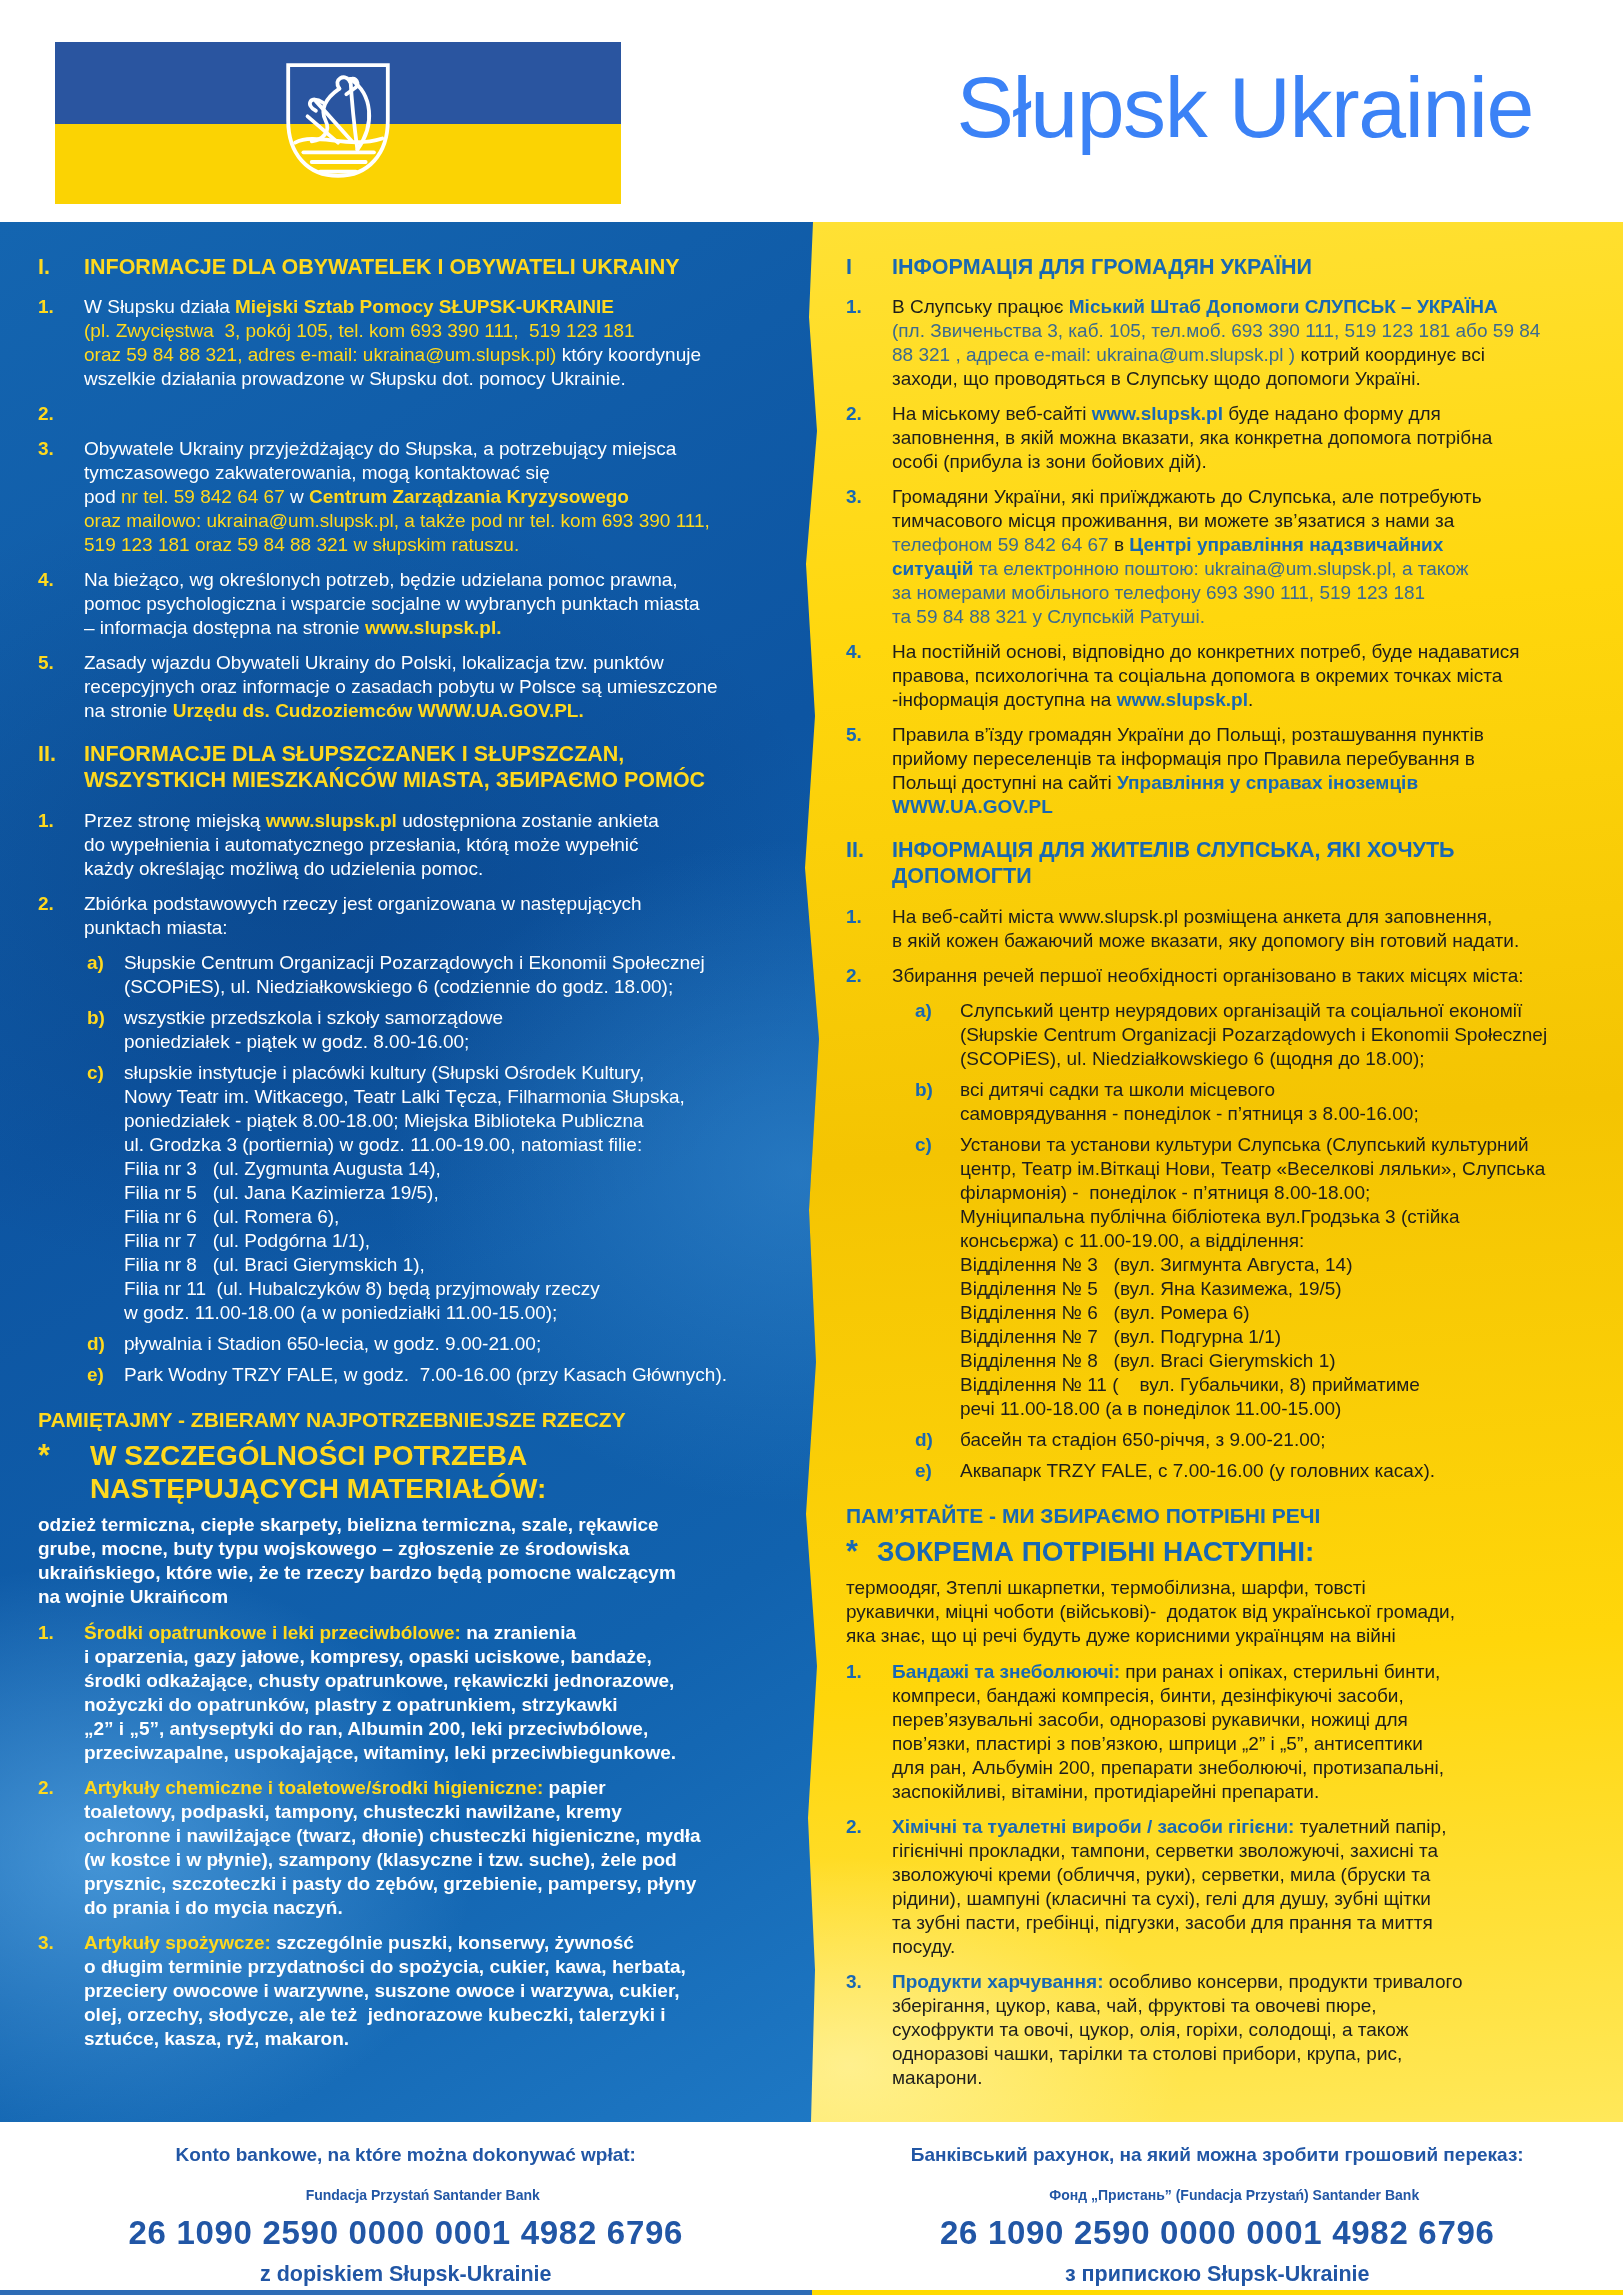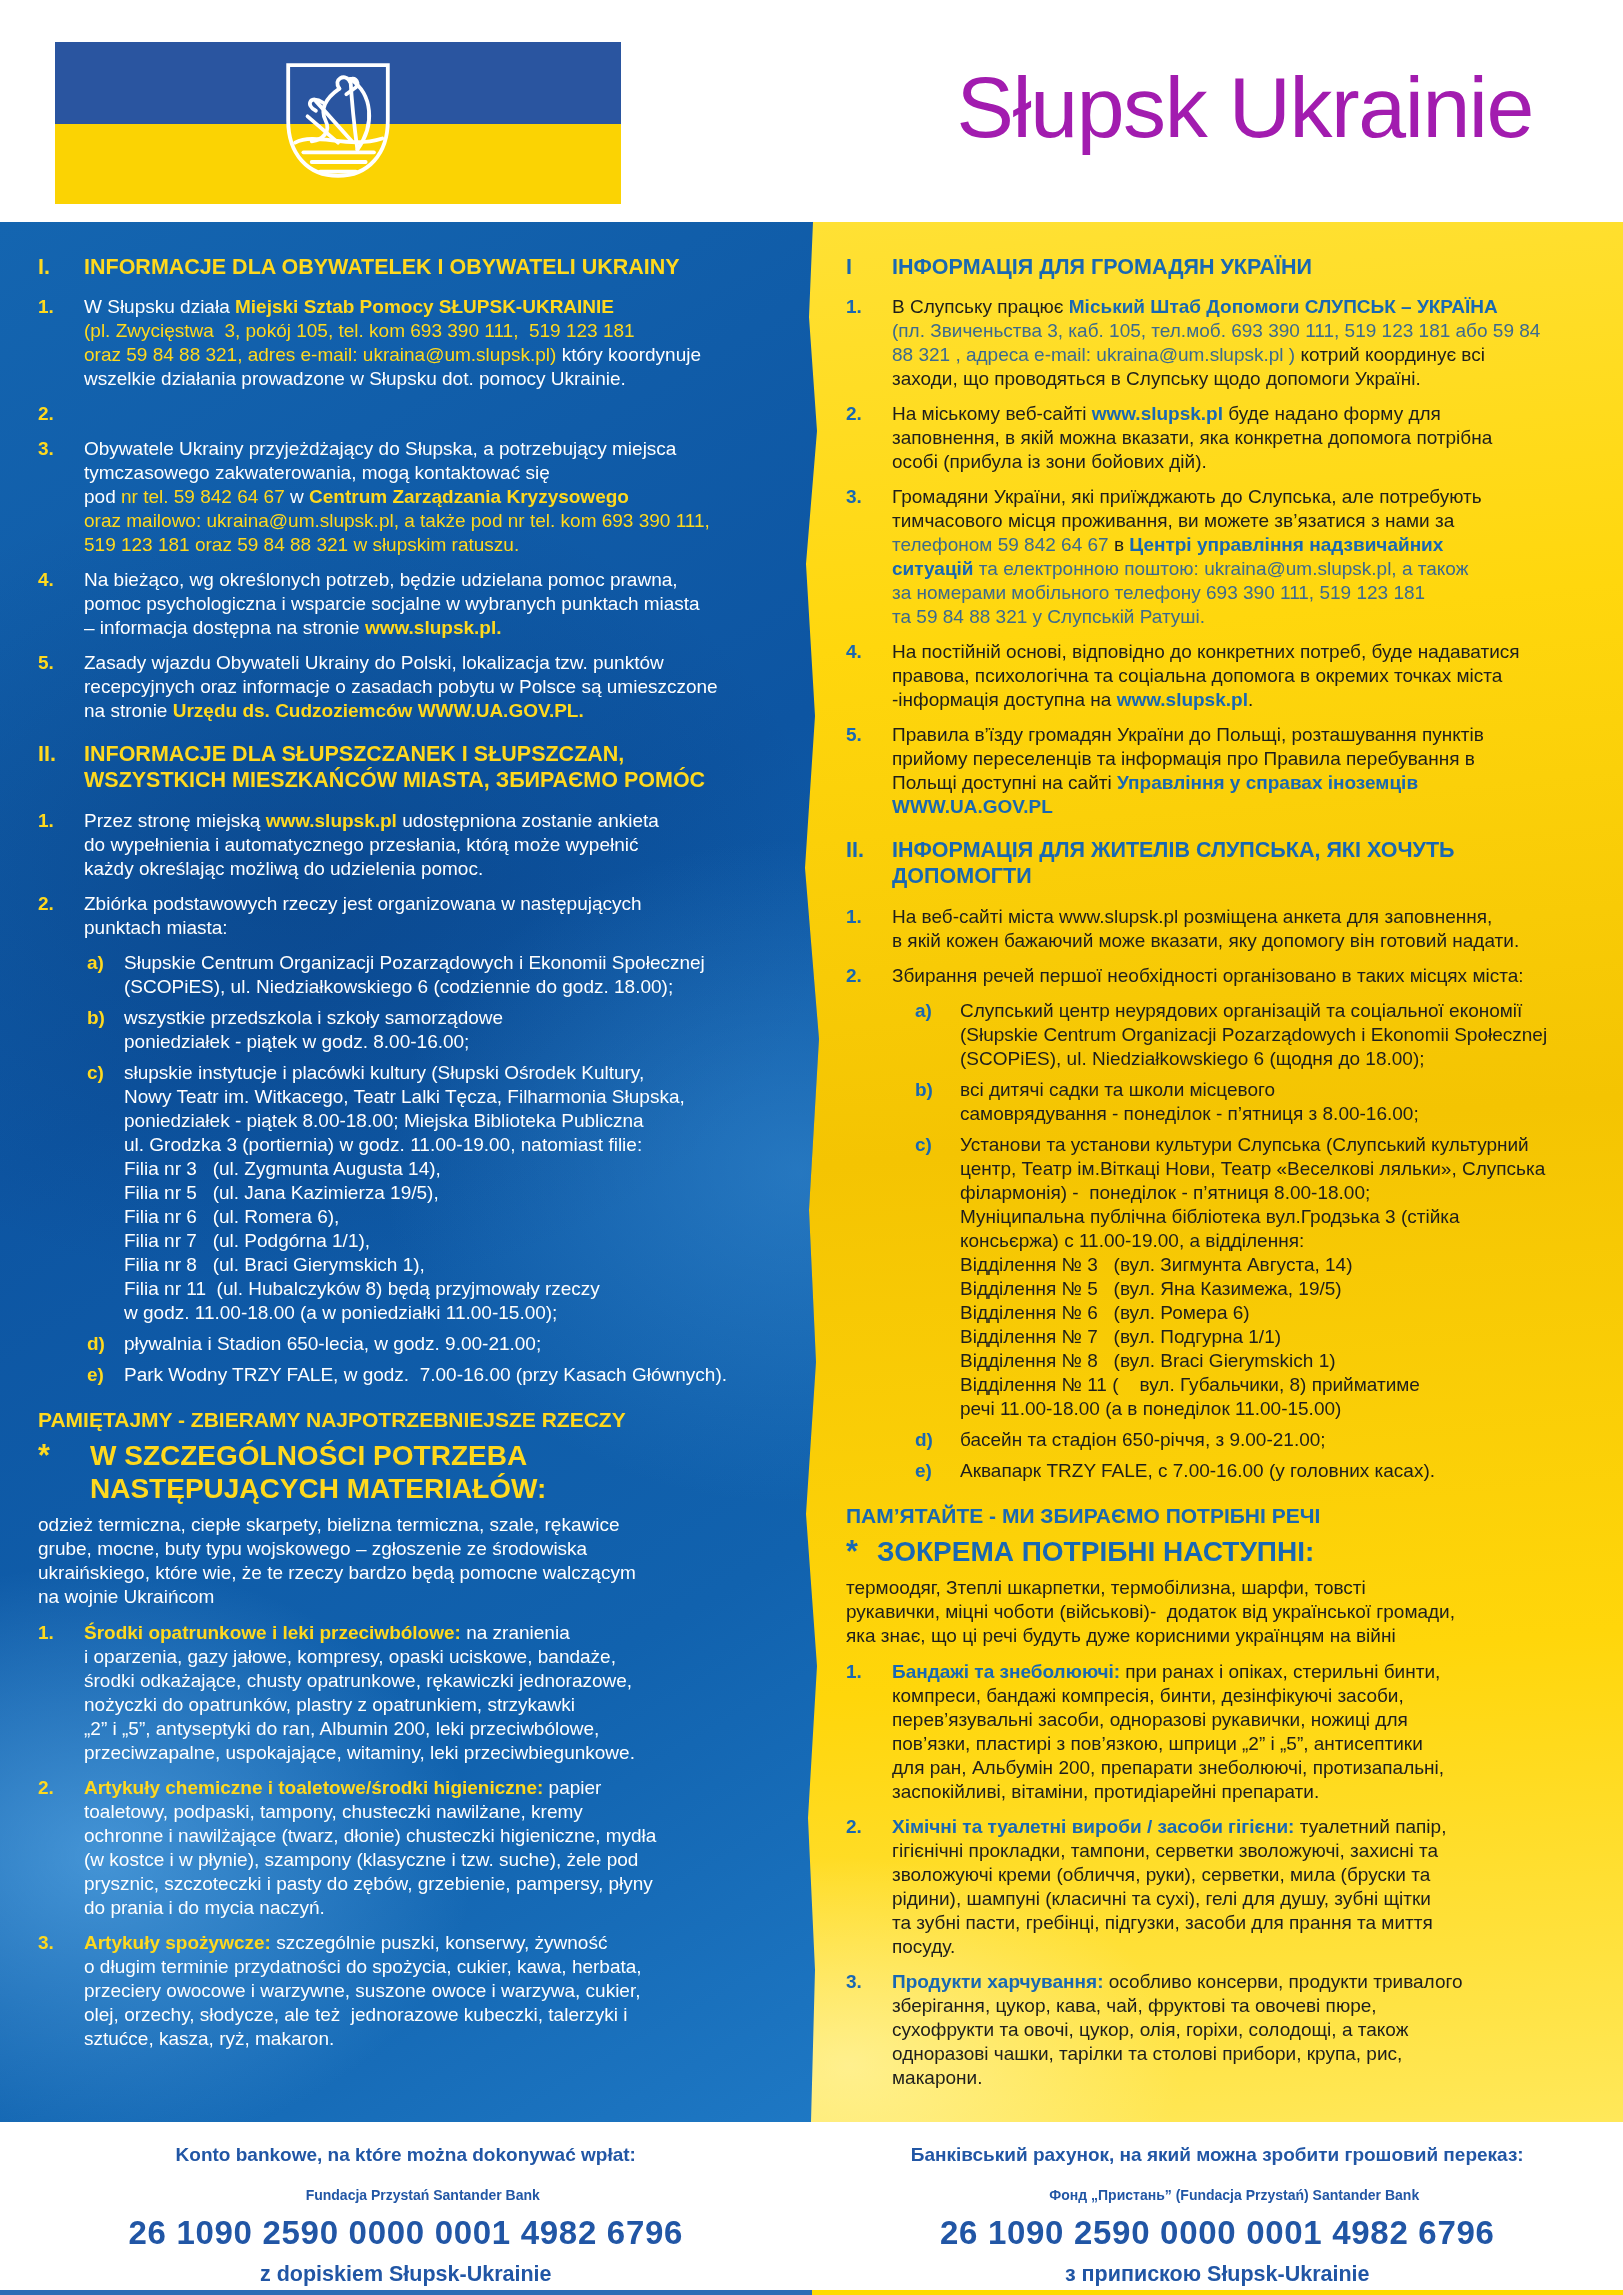--- a/index.html
+++ b/index.html
@@ -5,21 +5,21 @@
   html,body{margin:0;padding:0;background:#e8e8e8;}
   .page{position:relative;width:1623px;height:2295px;background:#ffffff;overflow:hidden;
         font-family:"Liberation Sans",sans-serif;}
 
   
   .flag{position:absolute;left:55px;top:42px;width:566px;height:162px;}
   .flag-blue{position:absolute;left:0;top:0;width:100%;height:82px;background:#2a55a0;}
   .flag-yellow{position:absolute;left:0;top:82px;width:100%;height:80px;background:#fbd303;}
   .crest{position:absolute;left:229px;top:19px;width:108px;height:119px;}
   .page-title{position:absolute;top:64px;right:90px;font-size:86px;line-height:1;
-              color:#a21caf;letter-spacing:-1.4px;white-space:nowrap;}
+              color:#3b82f6;letter-spacing:-1.4px;white-space:nowrap;}
 
   
   .col{position:absolute;top:222px;height:1900px;overflow:hidden;}
   .col-left{left:0;width:833px;z-index:2;
     clip-path:polygon(0 0,813px 0,809px 5%,817px 11%,806px 18%,815px 26%,805px 34%,
       819px 43%,809px 52%,816px 60%,806px 68%,817px 76%,808px 84%,815px 92%,811px 100%,0 100%);
     background:
       radial-gradient(625px 486px at 12% 86%, rgba(120,200,255,.50), rgba(120,200,255,0) 60%),
       radial-gradient(694px 555px at 96% 50%, rgba(80,170,235,.35), rgba(80,170,235,0) 60%),
       radial-gradient(833px 625px at 35% 35%, rgba(6,50,110,.35), rgba(6,50,110,0) 65%),
@@ -52,21 +52,21 @@
   .col-right .bigh>.lbl{width:31px;}
   .col-left .bigh{color:#ffd91e;}
   .col-right .bigh{color:#1968b3;}
   .para{white-space:pre-wrap;}
   .para.callout{font-size:21px;font-weight:700;margin:21px 0 7px 0;}
   .para.boldbody{font-weight:700;margin-bottom:12.5px;}
   .col-left .lbl{color:#ffd91e;}
   .col-right .lbl{color:#1968b3;}
 
   
-  .r-w{color:#ffffff;} .r-wb{color:#ffffff;font-weight:400;}
+  .r-w{color:#ffffff;} .r-wb{color:#ffffff;font-weight:700;}
   .r-y{color:#ffd91e;} .r-yb{color:#ffd91e;font-weight:700;}
   .r-d{color:#1e1e1c;} .r-db{color:#1e1e1c;font-weight:400;}
   .r-s{color:#3c6a8f;} .r-bb{color:#1968b3;font-weight:700;}
 
   
   .footer{position:absolute;left:0;top:2122px;width:1623px;height:168px;display:flex;background:#fff;}
   .f-half{width:812px;text-align:center;color:#2156a5;}
   .f-intro{font-size:19px;font-weight:700;margin-top:22px;}
   .f-org{font-size:14px;font-weight:700;margin-top:21px;padding-left:34px;}
   .f-account{font-size:33px;font-weight:700;margin-top:11px;letter-spacing:0.7px;}

